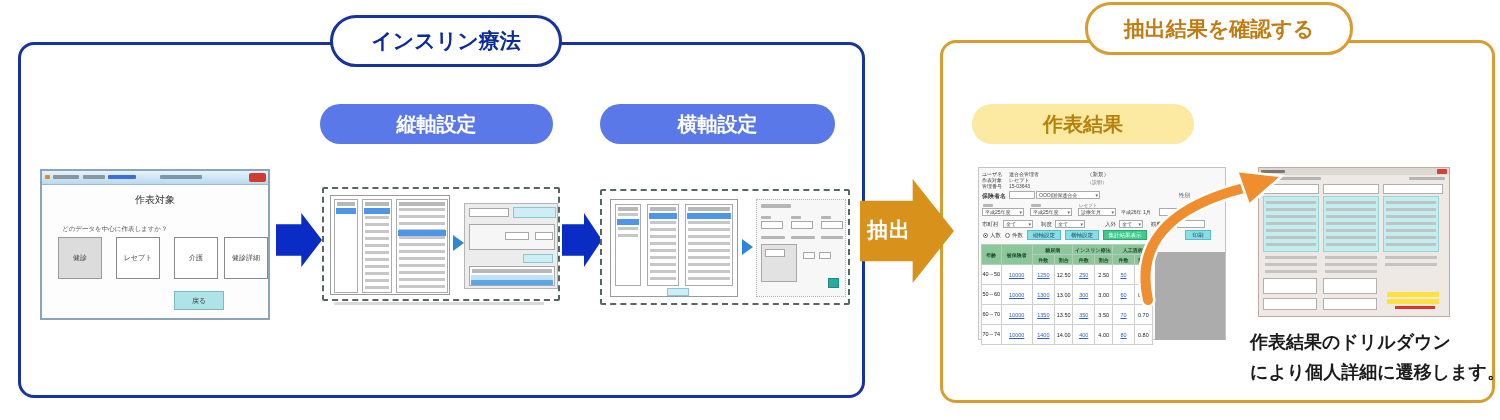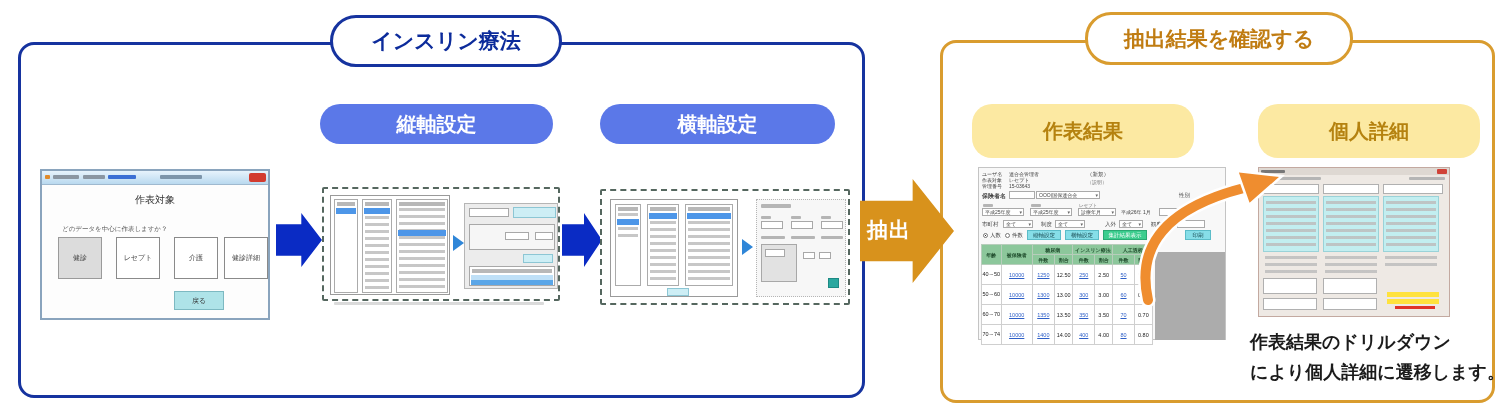--- a/index.html
+++ b/index.html
@@ -9,21 +9,21 @@
   
   .bigbox{position:absolute;border-radius:16px;background:#fff;}
   .bluebox{border:3px solid #16339F;}
   .orangebox{border:3px solid #D99C2F;}
   .titlepill{position:absolute;background:#fff;border-radius:26px;display:flex;align-items:center;justify-content:center;
              font-weight:bold;font-size:21px;z-index:5;}
   .titlepill.blue{border:3px solid #16339F;color:#0C2B9B;}
   .titlepill.orange{border:3px solid #D99C2F;color:#C07C12;}
   .steppill{position:absolute;height:40px;border-radius:20px;background:#5B78E8;color:#fff;
             display:flex;align-items:center;justify-content:center;font-weight:bold;font-size:20px;z-index:2;}
-  .yellowpill{position:absolute;height:54px;border-radius:20px;background:#FCE9A2;color:#B5820F;
+  .yellowpill{position:absolute;height:40px;border-radius:20px;background:#FCE9A2;color:#B5820F;
             display:flex;align-items:center;justify-content:center;font-weight:bold;font-size:20px;z-index:2;}
   .blockarrow{position:absolute;background:#0A2BC4;
               clip-path:polygon(0 21%,55% 21%,55% 0,100% 50%,55% 100%,55% 79%,0 79%);}
   .bigarrow{position:absolute;background:#D8921C;z-index:6;
             clip-path:polygon(0 21%,56% 21%,56% 0,100% 50%,56% 100%,56% 79%,0 79%);}
   .bigarrow span{position:absolute;left:7px;top:50%;transform:translateY(-54%);color:#fff;font-weight:bold;font-size:21px;letter-spacing:1px;}
   
   .win{position:absolute;background:#fdfdfd;border:2px solid #8aa4bd;box-sizing:border-box;}
   .titlebar{position:absolute;left:0;top:0;right:0;height:13px;background:linear-gradient(#e7f3fc,#b9d9ef);border-bottom:1px solid #9fb9cf;}
   .tb-dash{position:absolute;background:#8a96a2;height:4px;border-radius:1px;}
@@ -178,24 +178,23 @@
       <div class="gbox" style="left:62px;top:52px;width:12px;height:7px;"></div>
       <div class="tealbtn" style="right:6px;bottom:8px;width:11px;height:10px;"></div>
     </div>
   </div>
 
   <div class="bigarrow" style="left:860px;top:179px;width:94px;height:104px;">
     <span>抽出</span>
   </div>
 
   <div class="bigbox orangebox" style="left:940px;top:40px;width:549px;height:357px;"></div>
-  <div class="titlepill orange" style="left:1085px;top:12px;width:262px;height:47px;">抽出結果を確認する</div>
+  <div class="titlepill orange" style="left:1085px;top:2px;width:262px;height:47px;">抽出結果を確認する</div>
 
   <div class="yellowpill" style="left:972px;top:104px;width:222px;">作表結果</div>
-  <div class="yellowpill" style="left:1258px;top:104px;width:222px;">個人詳細</div>
 
   <div class="report" style="left:978px;top:167px;width:248px;height:173px;">
     <div class="r-lab" style="left:3px;top:3px;font-size:5px;">ユーザ名</div>
     <div class="r-lab" style="left:30px;top:3px;font-size:5px;">連合会管理者</div>
     <div class="r-lab" style="left:3px;top:9px;font-size:5px;">作表対象</div>
     <div class="r-lab" style="left:30px;top:9px;font-size:5px;">レセプト</div>
     <div class="r-lab" style="left:3px;top:15px;font-size:5px;">管理番号</div>
     <div class="r-lab" style="left:30px;top:15px;font-size:5px;">15-03643</div>
     <div class="r-lab" style="left:108px;top:3px;font-size:5.5px;">（新規）</div>
     <div class="r-lab" style="left:108px;top:11px;font-size:5px;color:#777;">（説明）</div>

